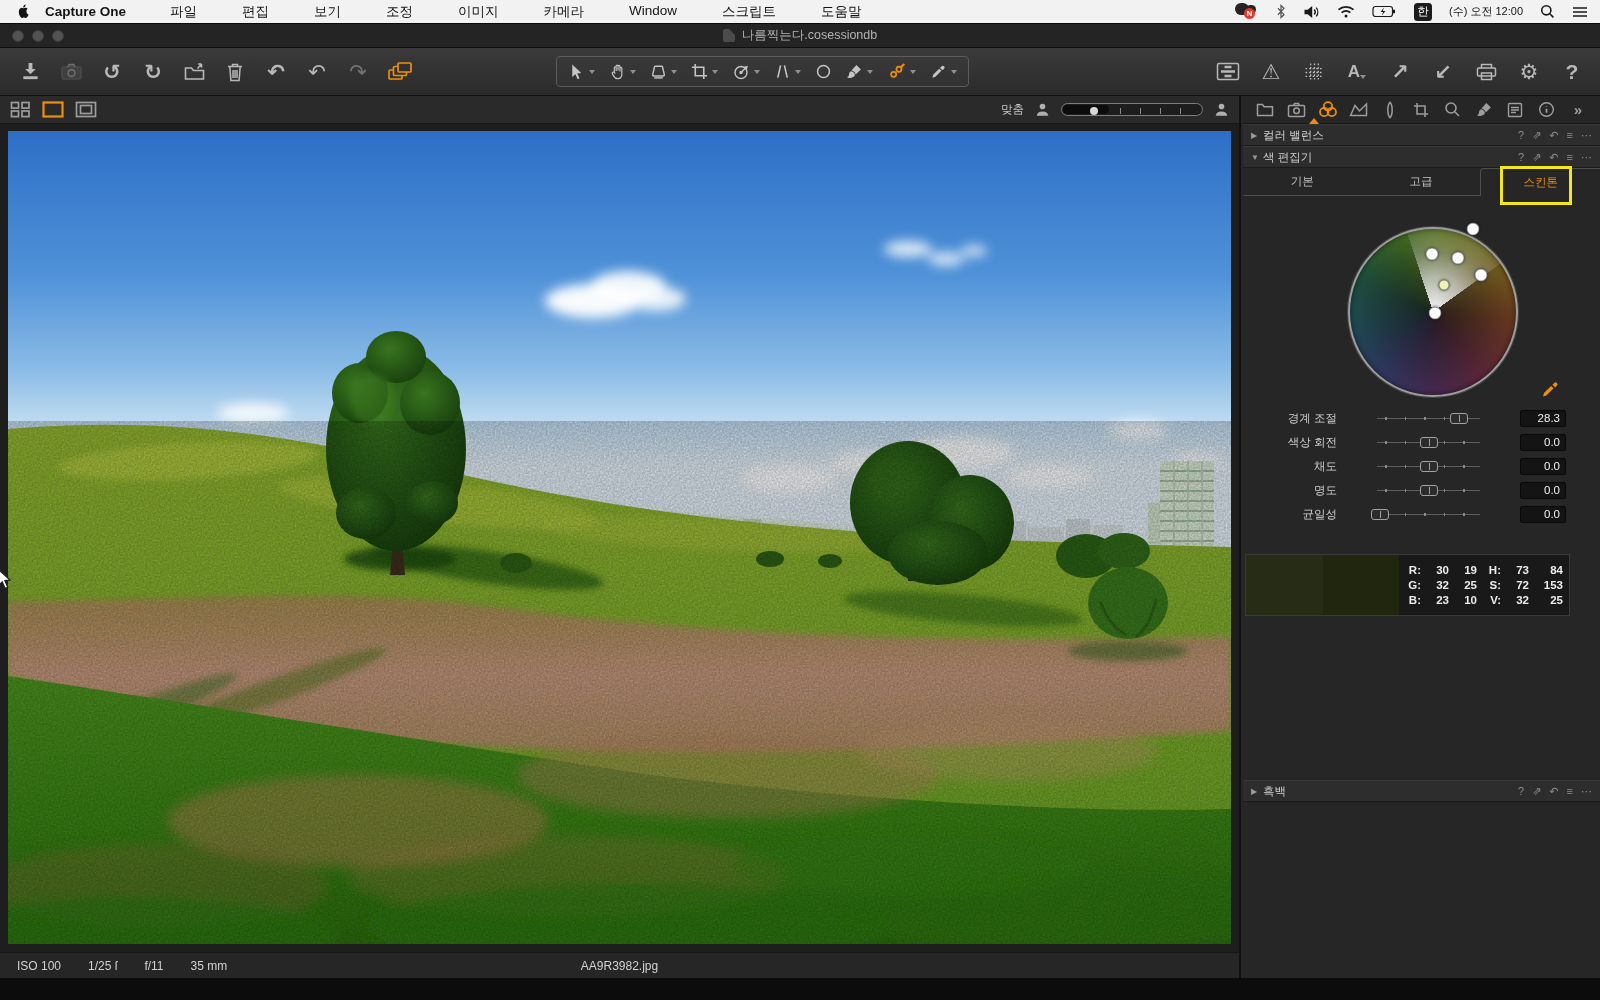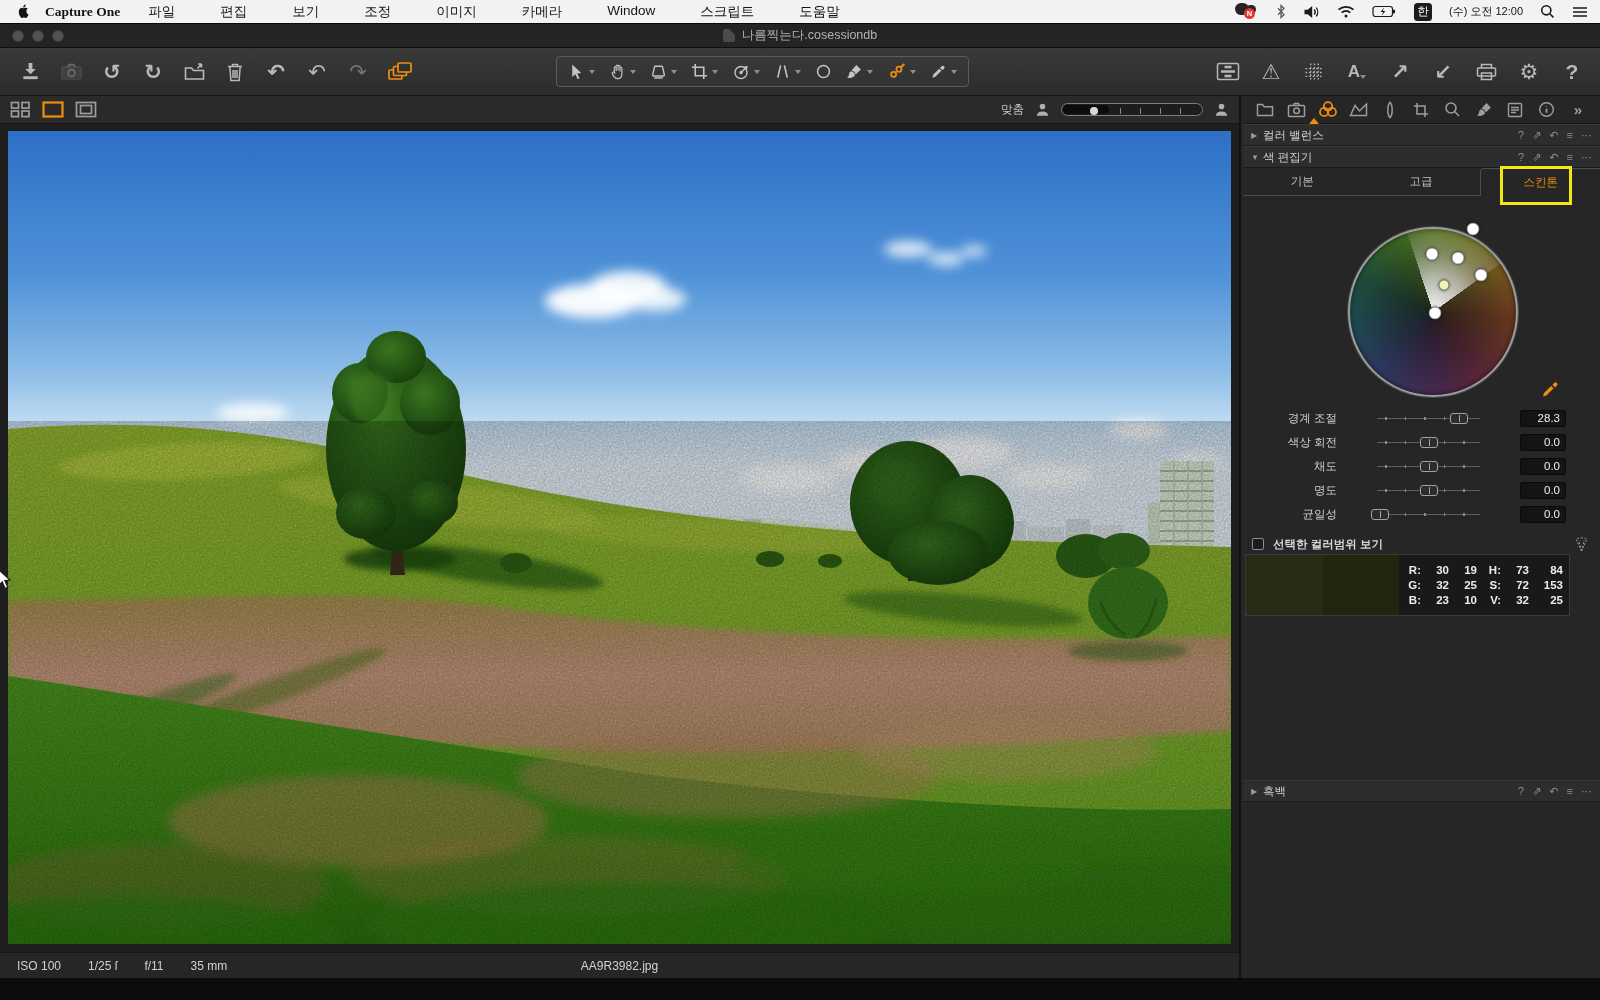--- a/index.html
+++ b/index.html
@@ -9,21 +9,21 @@
     font-family:"Liberation Sans","DejaVu Sans",sans-serif;
     background:#262626; -webkit-font-smoothing:antialiased;
   }
   svg { display:block; }
 
   
   .menubar { position:absolute; top:0; left:0; right:0; height:24px; background:#f2f2f2;
     display:flex; align-items:center; padding:0 12px; color:#141414; font-size:13.5px;
     border-bottom:1px solid #0a0a0a; z-index:50;}
   .menubar .apple { margin:0 14px 0 6px; }
-  .menubar .appname { font-weight:bold; margin-right:28px;font-family:Liberation Serif, serif; }
+  .menubar .appname { font-weight:bold; margin-right:44px; }
   .menubar .menus { display:flex; gap:45px; }
   .menubar .right { margin-left:auto; display:flex; align-items:center; gap:17px; }
   .mb-ic { display:flex; align-items:center; }
   .kakao { position:relative; width:24px; height:17px; }
   .kakao .b1 { position:absolute; left:0; top:0; width:14px; height:12px; background:#272325; border-radius:7px; }
   .kakao .b1::after { content:''; position:absolute; left:2px; bottom:-3px; border:3px solid transparent; border-top-color:#272325; }
   .kakao .b2 { position:absolute; left:11px; top:2px; width:10px; height:9px; background:#272325; border-radius:5px; }
   .kakao .badge { position:absolute; left:9px; top:5px; width:11px; height:11px; background:#e03a30; border-radius:50%;
     color:#fff; font-size:7.5px; font-weight:bold; display:flex; align-items:center; justify-content:center; }
   .input-badge { width:18px; height:18px; background:#1c1c1c; color:#fff; border-radius:3.5px;
@@ -730,30 +730,20 @@
       </div>
       <div class="s-row">
         <span class="s-label">균일성</span>
         <span class="s-track">
           <span class="s-thumb" style="left: 3%;"></span>
         </span>
         <span class="s-val">0.0</span>
       </div>
     </div>
 
-    <div class="chk-row">
-      <span class="chk"></span>
-      <span class="chk-label">선택한 컬러범위 보기</span>
-      <span class="fan">
-        <svg width="19" height="17" viewBox="0 0 19 17" fill="none" stroke="#9a9a9a" stroke-width="1" stroke-dasharray="2 1.6">
-            <path d="M9.5 15L4 3.2a12 12 0 0111 0z"></path>
-            <path d="M9.5 15L6.6 4M9.5 15l2.9-11"></path>
-          </svg>
-      </span>
-    </div>
 
     <div class="readout">
       <span class="swatch" style="background: rgb(39, 44, 23);"></span>
       <span class="swatch" style="background: rgb(33, 38, 14);"></span>
       <span class="vals">
         <span>R:</span>
           <span>30</span>
           <span>19</span>
           <span>H:</span>
           <span>73</span>

